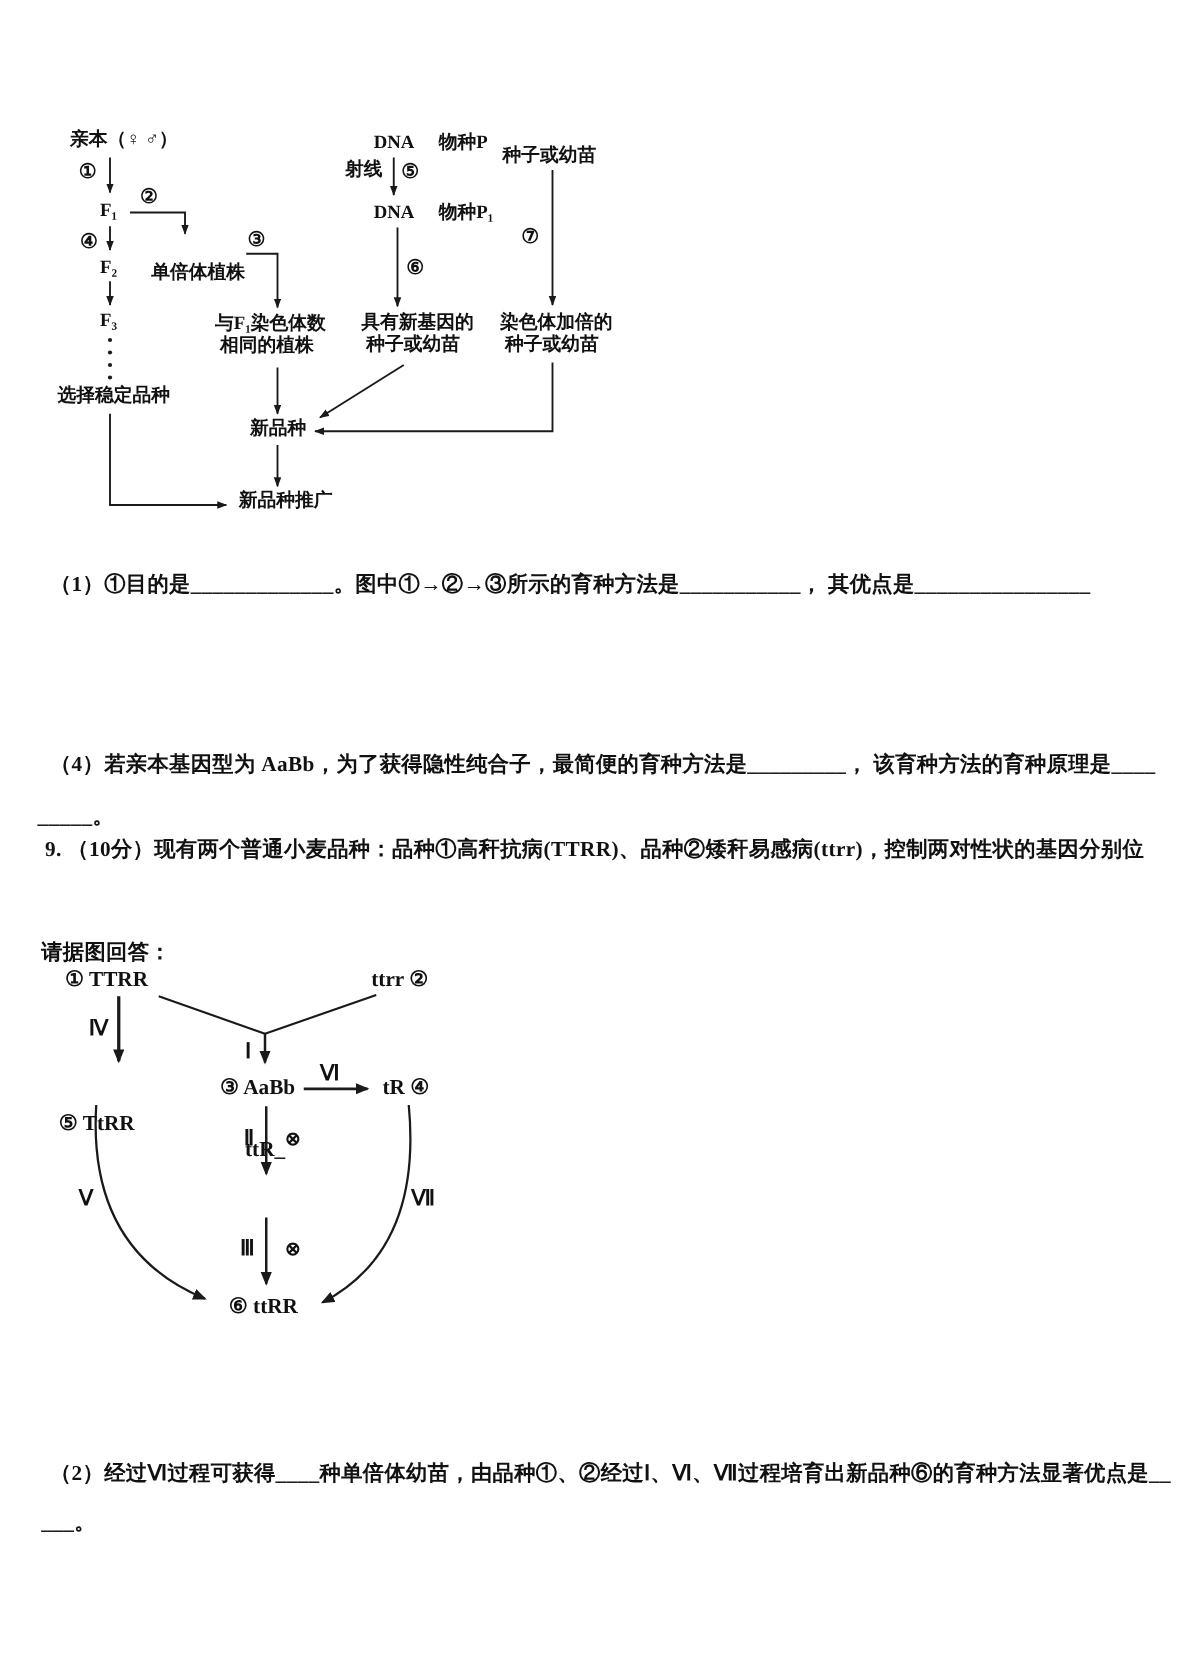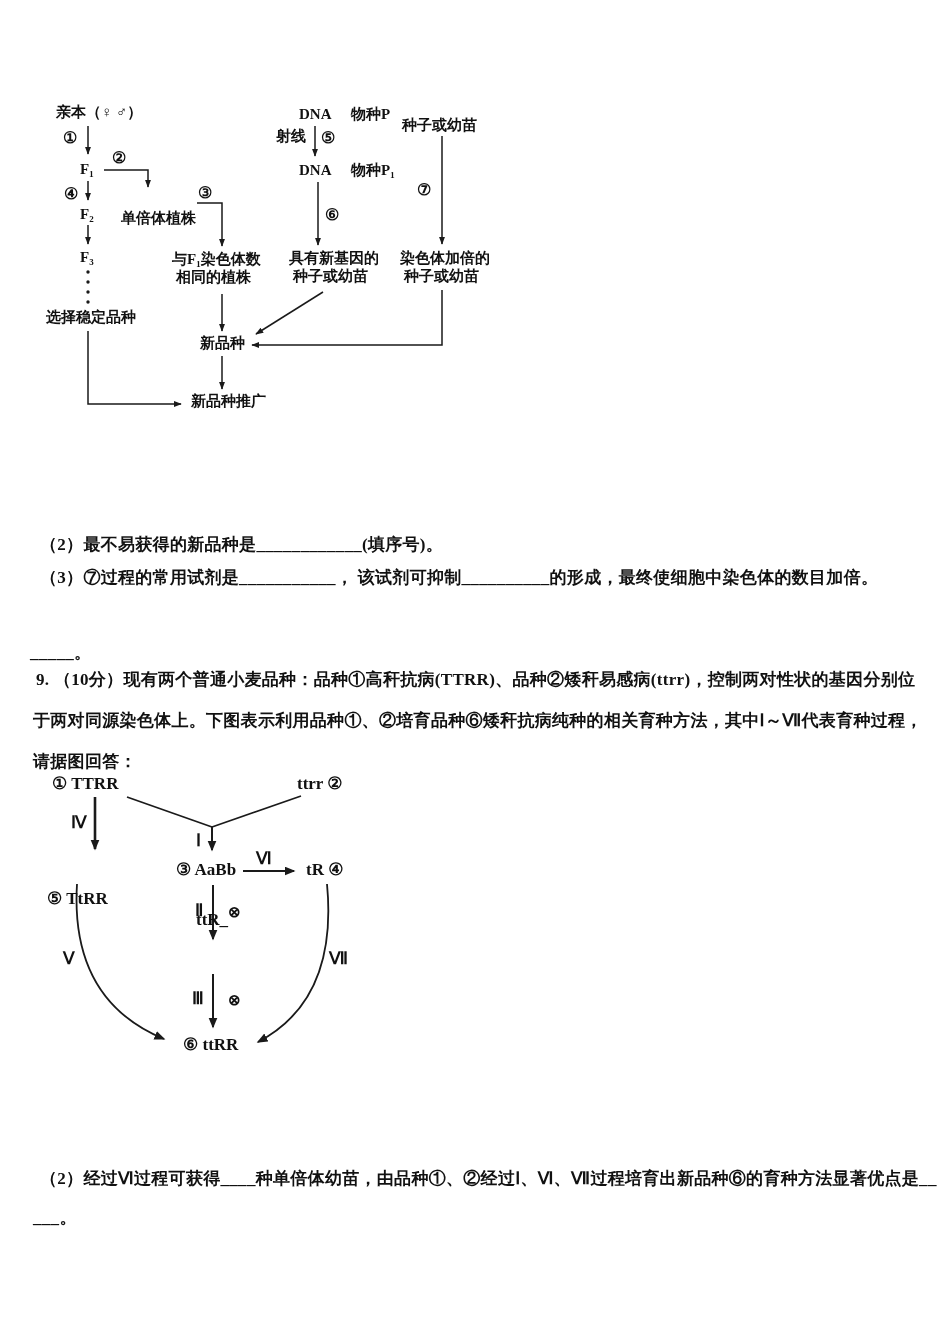--- a/index.html
+++ b/index.html
@@ -85,26 +85,25 @@
   <div class="lbl d1c" style="left:325px;top:206px">⑥</div>
   <div class="lbl d1" style="left:289px;top:250px">具有新基因的</div>
   <div class="lbl d1" style="left:293px;top:268px">种子或幼苗</div>
   <div class="lbl d1" style="left:402px;top:117px">种子或幼苗</div>
   <div class="lbl d1c" style="left:417px;top:181px">⑦</div>
   <div class="lbl d1" style="left:400px;top:250px">染色体加倍的</div>
   <div class="lbl d1" style="left:404px;top:268px">种子或幼苗</div>
   <div class="lbl d1" style="left:200px;top:335px">新品种</div>
   <div class="lbl d1" style="left:191px;top:393px">新品种推广</div>
 
-  <div class="tl" style="left:40px;top:533px">（2）最不易获得的新品种是____________(填序号)。</div>
-  <div class="tl" style="left:40px;top:566px">（3）⑦过程的常用试剂是___________，  该试剂可抑制__________的形成，最终使细胞中染色体的数目加倍。</div>
+  <div class="tl" style="left:40px;top:456px">（1）①目的是_____________。图中①→②→③所示的育种方法是___________，  其优点是________________</div>
+  <div class="tl" style="left:40px;top:600px">（4）若亲本基因型为 AaBb，为了获得隐性纯合子，最简便的育种方法是_________，  该育种方法的育种原理是____</div>
   <div class="tl" style="left:30px;top:641px">_____。</div>
 
   <div class="tl" style="left:36px;top:668px">9. （10分）现有两个普通小麦品种：品种①高秆抗病(TTRR)、品种②矮秆易感病(ttrr)，控制两对性状的基因分别位</div>
-  <div class="tl" style="left:33px;top:709px">于两对同源染色体上。下图表示利用品种①、②培育品种⑥矮秆抗病纯种的相关育种方法，其中Ⅰ～Ⅶ代表育种过程，</div>
   <div class="tl" style="left:33px;top:750px">请据图回答：</div>
 
   <div class="lbl d2" style="left:52px;top:775px">① TTRR</div>
   <div class="lbl d2" style="left:297px;top:775px">ttrr ②</div>
   <div class="lbl d2r" style="left:71px;top:814px">Ⅳ</div>
   <div class="lbl d2r" style="left:196px;top:832px">Ⅰ</div>
   <div class="lbl d2" style="left:47px;top:890px">⑤ TtRR</div>
   <div class="lbl d2" style="left:176px;top:861px">③ AaBb</div>
   <div class="lbl d2r" style="left:256px;top:850px">Ⅵ</div>
   <div class="lbl d2" style="left:306px;top:861px">tR ④</div>

